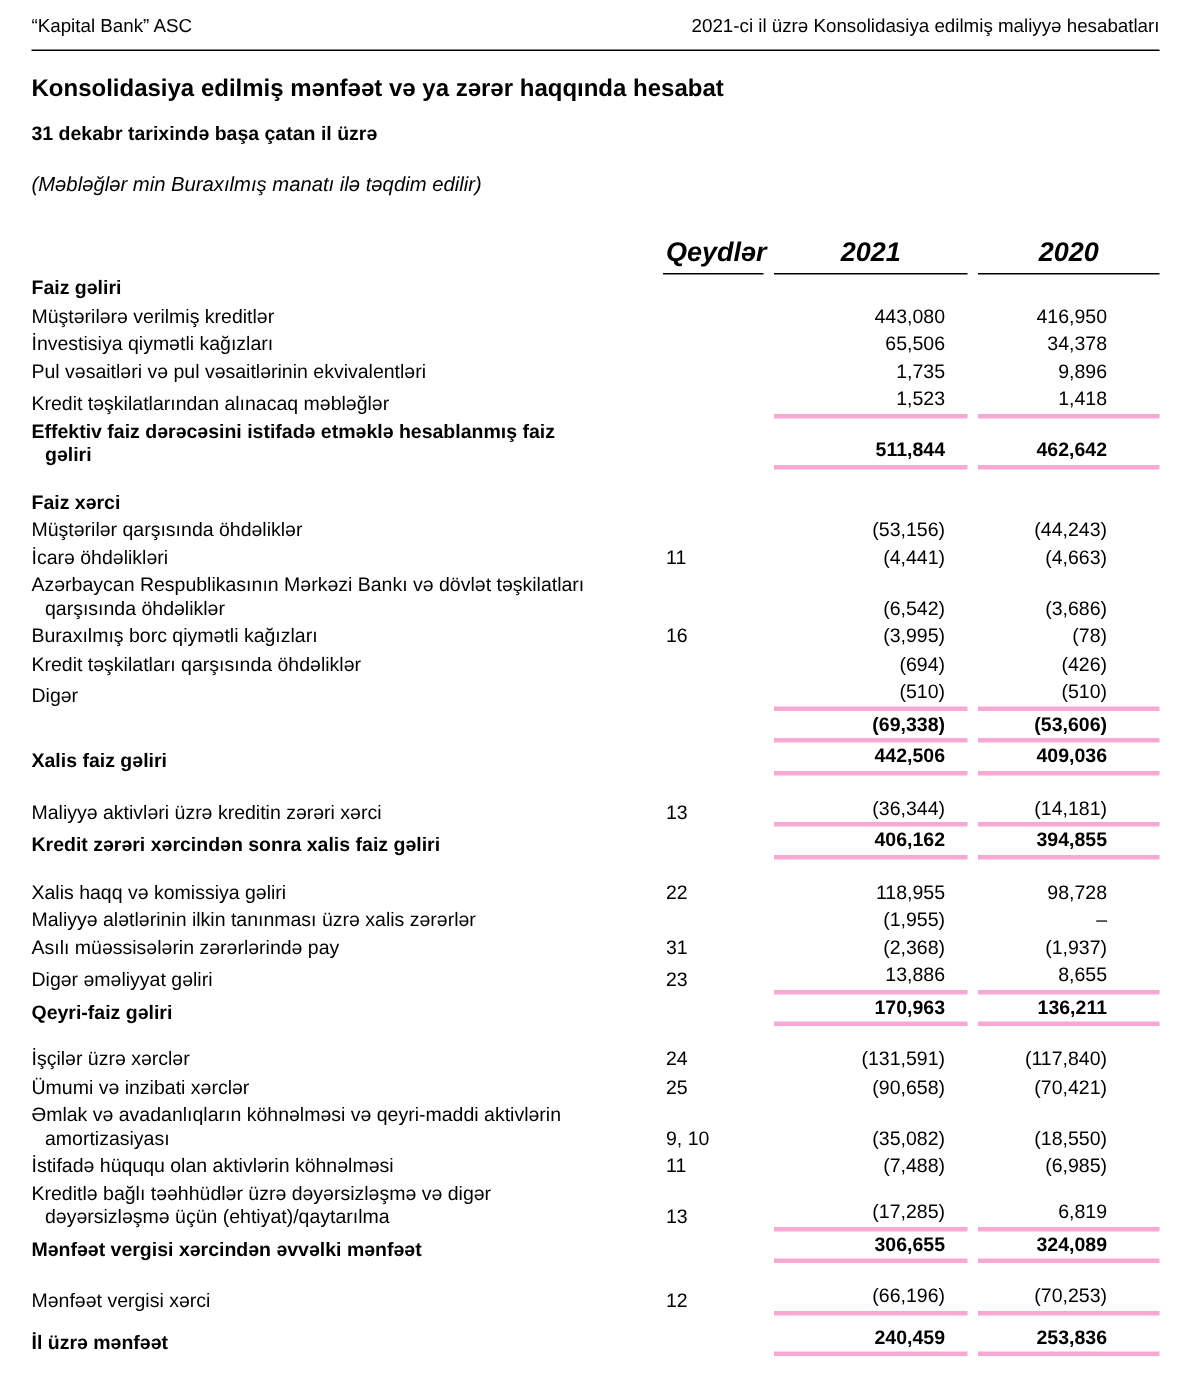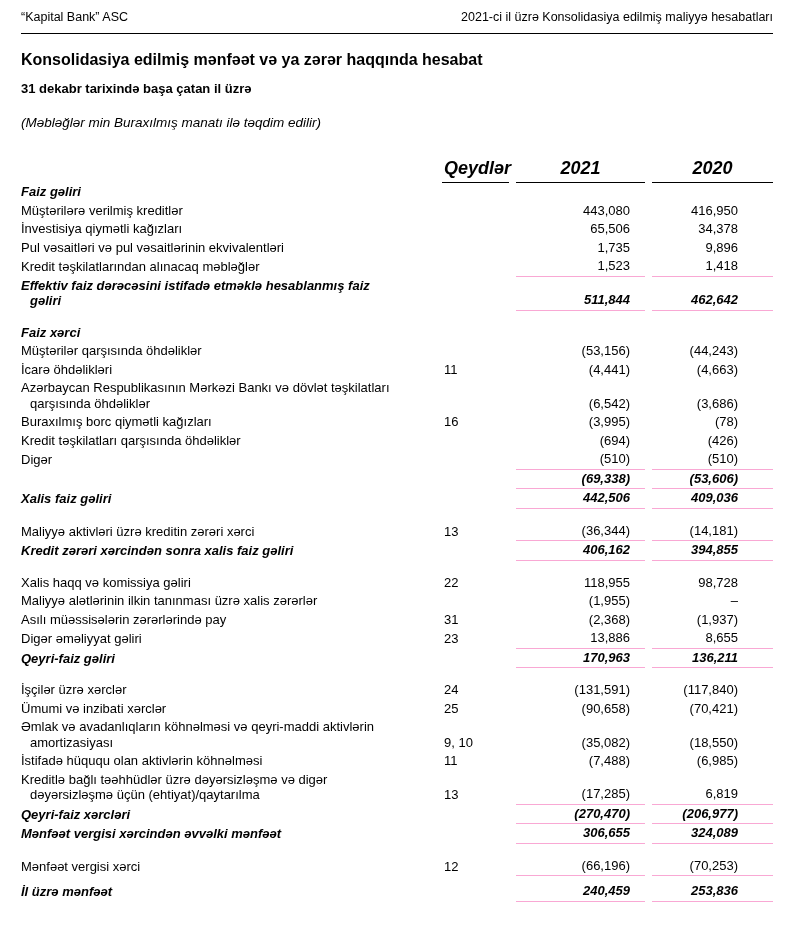--- a/index.html
+++ b/index.html
@@ -71,22 +71,22 @@
     padding: 1px 0 2px 0;
     line-height: 15.5px;
   }
   td.label { padding-right: 4px; }
   .lbl-line { white-space: nowrap; }
   .wrap2 { padding-left: 9px; }
   td.note { text-align: left; padding-left: 2px; }
   td.num { text-align: right; }
   td.v2021 { padding-right: 15px; }
   td.v2020 { padding-right: 35px; }
-  .line-b { border-bottom: 1px solid #f9a8d4; }
-  tr.bold td { font-weight: bold; font-style: italic; }
+  .line-b { border-bottom: 3px solid #f9a8d4; }
+  tr.bold td { font-weight: bold; }
   tr.spacer td { height: 13px; padding: 0; }
   tr.spacer-sm td { height: 6px; padding: 0; }
 </style>
 </head>
 <body>
 
 <div class="page">
 
   <div class="doc-header">
     <span>“Kapital Bank” ASC</span>
@@ -398,30 +398,20 @@
             <div class="lbl-line wrap2">dəyərsizləşmə üçün (ehtiyat)/qaytarılma</div>
           </td>
           <td class="note">13</td>
           <td class="gap"></td>
           <td class="num v2021 line-b">(17,285)</td>
           <td class="gap"></td>
           <td class="num v2020 line-b">6,819</td>
         </tr>
         <tr class="bold">
           <td class="label">
-            <div class="lbl-line">Qeyri-faiz xərcləri</div>
-          </td>
-          <td class="note"></td>
-          <td class="gap"></td>
-          <td class="num v2021 line-b">(270,470)</td>
-          <td class="gap"></td>
-          <td class="num v2020 line-b">(206,977)</td>
-        </tr>
-        <tr class="bold">
-          <td class="label">
             <div class="lbl-line">Mənfəət vergisi xərcindən əvvəlki mənfəət</div>
           </td>
           <td class="note"></td>
           <td class="gap"></td>
           <td class="num v2021 line-b">306,655</td>
           <td class="gap"></td>
           <td class="num v2020 line-b">324,089</td>
         </tr>
         <tr class="spacer">
           <td colspan="6"></td>

